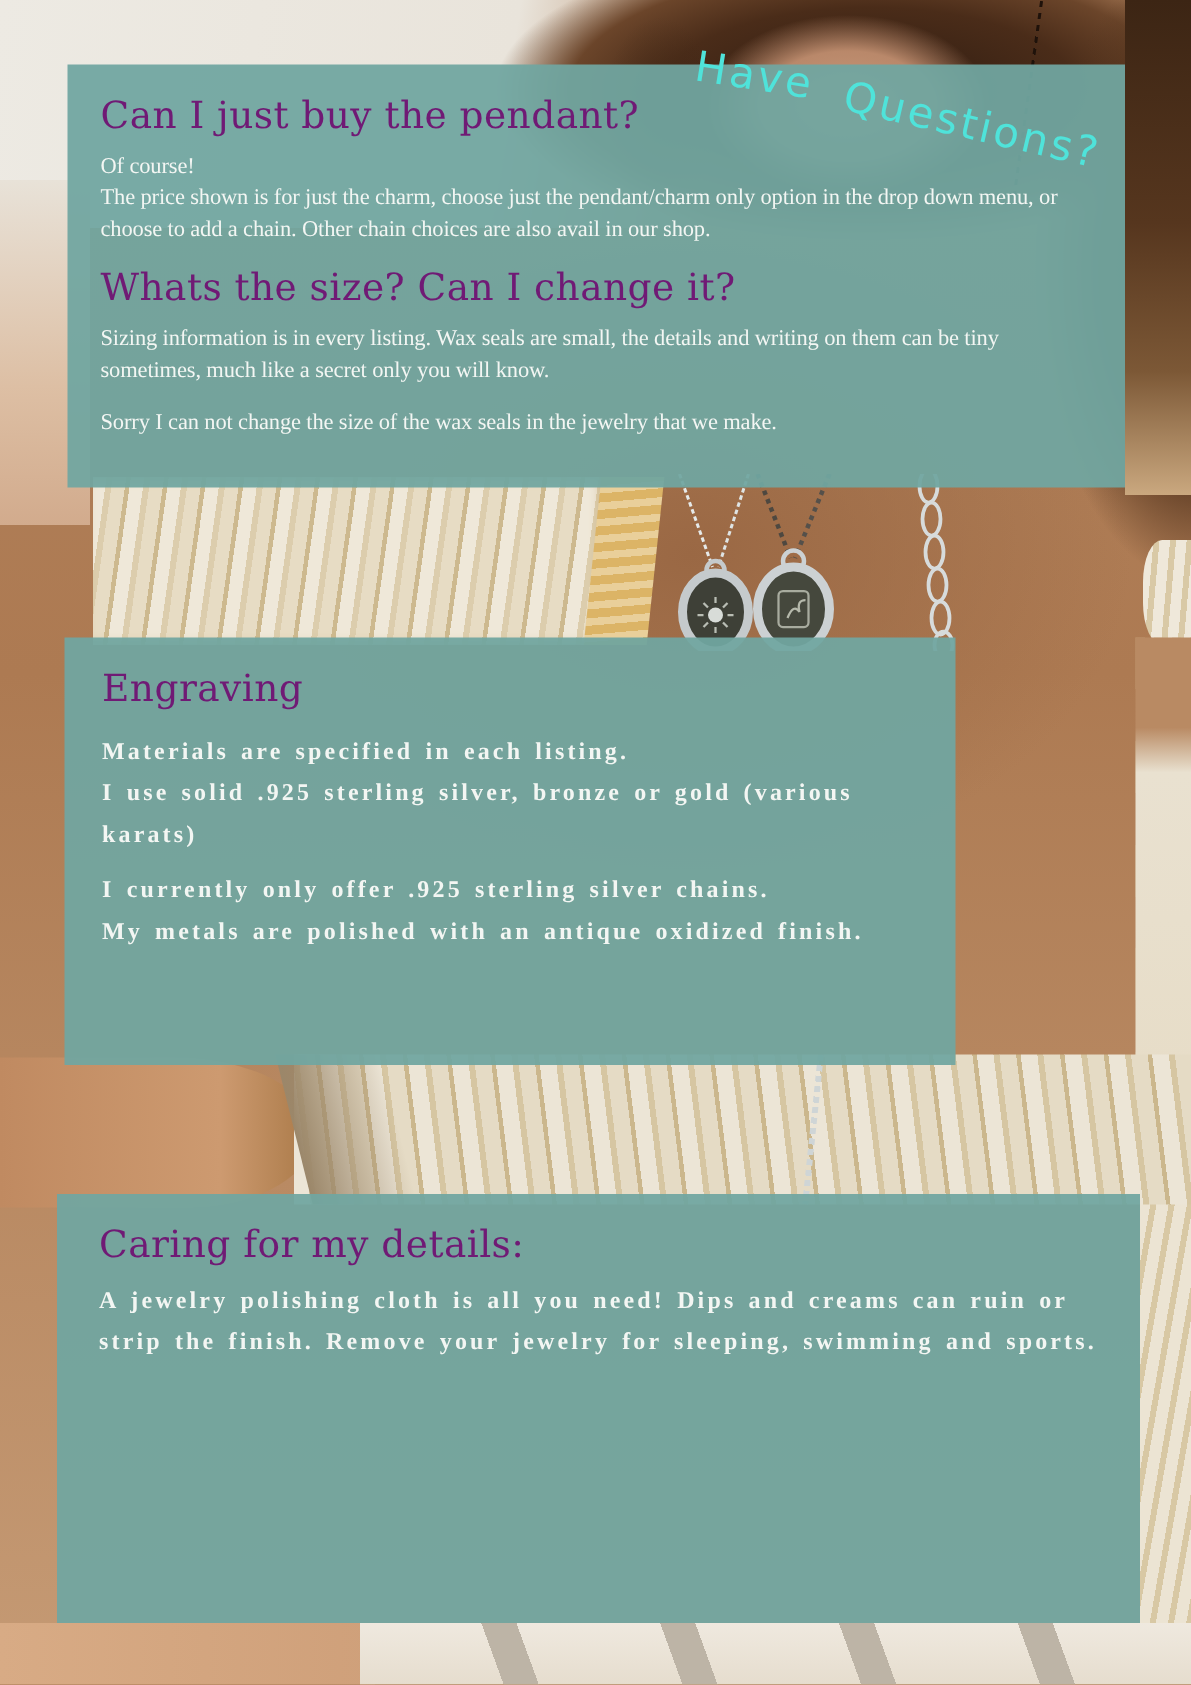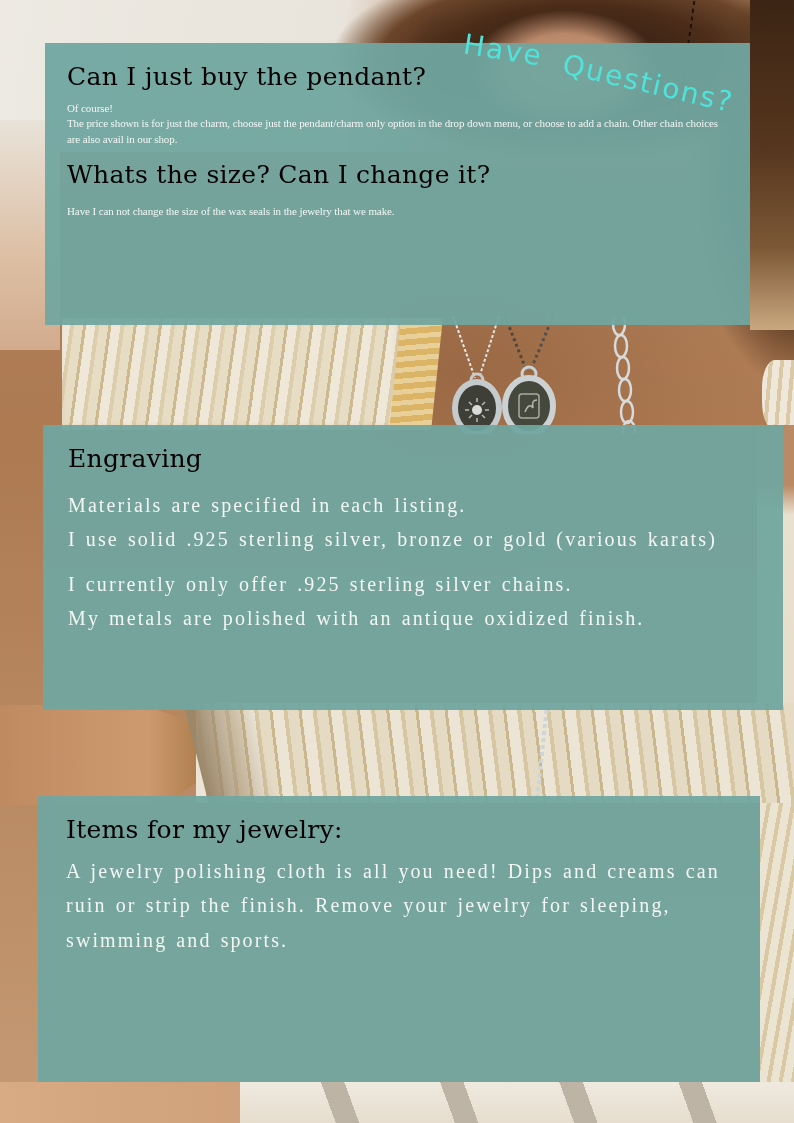--- a/index.html
+++ b/index.html
@@ -66,34 +66,34 @@
 
   
   .panel{
     position:absolute;z-index:2;
     background:rgba(113,166,160,0.94);
     color:#f3f6f3;
     padding:14px 24px 18px 22px;
     box-sizing:border-box;
   }
   #panel-1{left:45px;top:43px;width:705px;height:282px;}
-  #panel-2{left:43px;top:425px;width:740px;height:285px;padding-left:25px;}
+  #panel-2{left:43px;top:425px;width:594px;height:285px;padding-left:25px;}
   #panel-3{left:38px;top:796px;width:722px;height:286px;padding-left:28px;}
   .panel h2{
     font-family:"DejaVu Serif", serif;
     font-size:25px;font-weight:normal;
-    color:#000000;margin:6px 0 9px;line-height:1.15;
+    color:#701a75;margin:6px 0 9px;line-height:1.15;
     letter-spacing:.3px;
   }
   .panel p{
-    margin:0 0 10px;font-size:11px;line-height:1.4;
+    margin:0 0 10px;font-size:15px;line-height:1.4;
     white-space:pre-line;letter-spacing:-0.1px;
   }
   .qa + .qa{margin-top:14px;}
-  p.spread{letter-spacing:2.1px;word-spacing:2px;line-height:1.72;font-size:20px;}
+  p.spread{letter-spacing:2.1px;word-spacing:2px;line-height:1.72;font-size:16px;font-weight:bold;}
   p.gap-top{margin-top:14px;}
   
   .note{
     position:absolute;right:12px;top:6px;z-index:3;
     transform:rotate(9deg);
     font-family:"DejaVu Sans", cursive;
     font-size:28px;color:#4fe3da;
     letter-spacing:2px;white-space:nowrap;
   }
   .note .w2{display:inline-block;transform:translateY(10px) rotate(4deg);margin-left:10px;}
@@ -169,36 +169,37 @@
     <span class="w1">Have</span>
     <span class="w2">Questions?</span>
   </div>
   <div class="qa">
     <h2>Can I just buy the pendant?</h2>
     <p>Of course!
 The price shown is for just the charm, choose just the pendant/charm only option in the drop down menu, or choose to add a chain.  Other chain choices are also avail in our shop.</p>
   </div>
   <div class="qa">
     <h2>Whats the size? Can I change it?</h2>
-    <p class="gap-top">Have I can not change the size of the wax seals in the jewelry that we make.</p>
+    <p>Sizing information is in every listing. Wax seals are small, the details and writing on them can be tiny sometimes, much like a secret only you will know.</p>
+    <p class="gap-top">Sorry I can not change the size of the wax seals in the jewelry that we make.</p>
   </div>
 </section>
 
 <section class="panel" id="panel-2">
   <div class="qa">
     <h2>Engraving</h2>
   </div>
   <div class="qa">
     <p class="spread">Materials are specified in each listing.
 I use solid .925 sterling silver, bronze or gold (various karats)</p>
     <p class="spread">I currently only offer .925 sterling silver chains.
 My metals are polished with an antique oxidized finish.</p>
   </div>
 </section>
 
 <section class="panel" id="panel-3">
   <div class="qa">
-    <h2>Items for my jewelry:</h2>
+    <h2>Caring for my details:</h2>
     <p class="spread">A jewelry polishing cloth is all you need!  Dips and creams can ruin or strip the finish.  Remove your jewelry for sleeping, swimming and sports.</p>
   </div>
   <div class="qa">
   </div>
 </section>
 
 </body></html>

